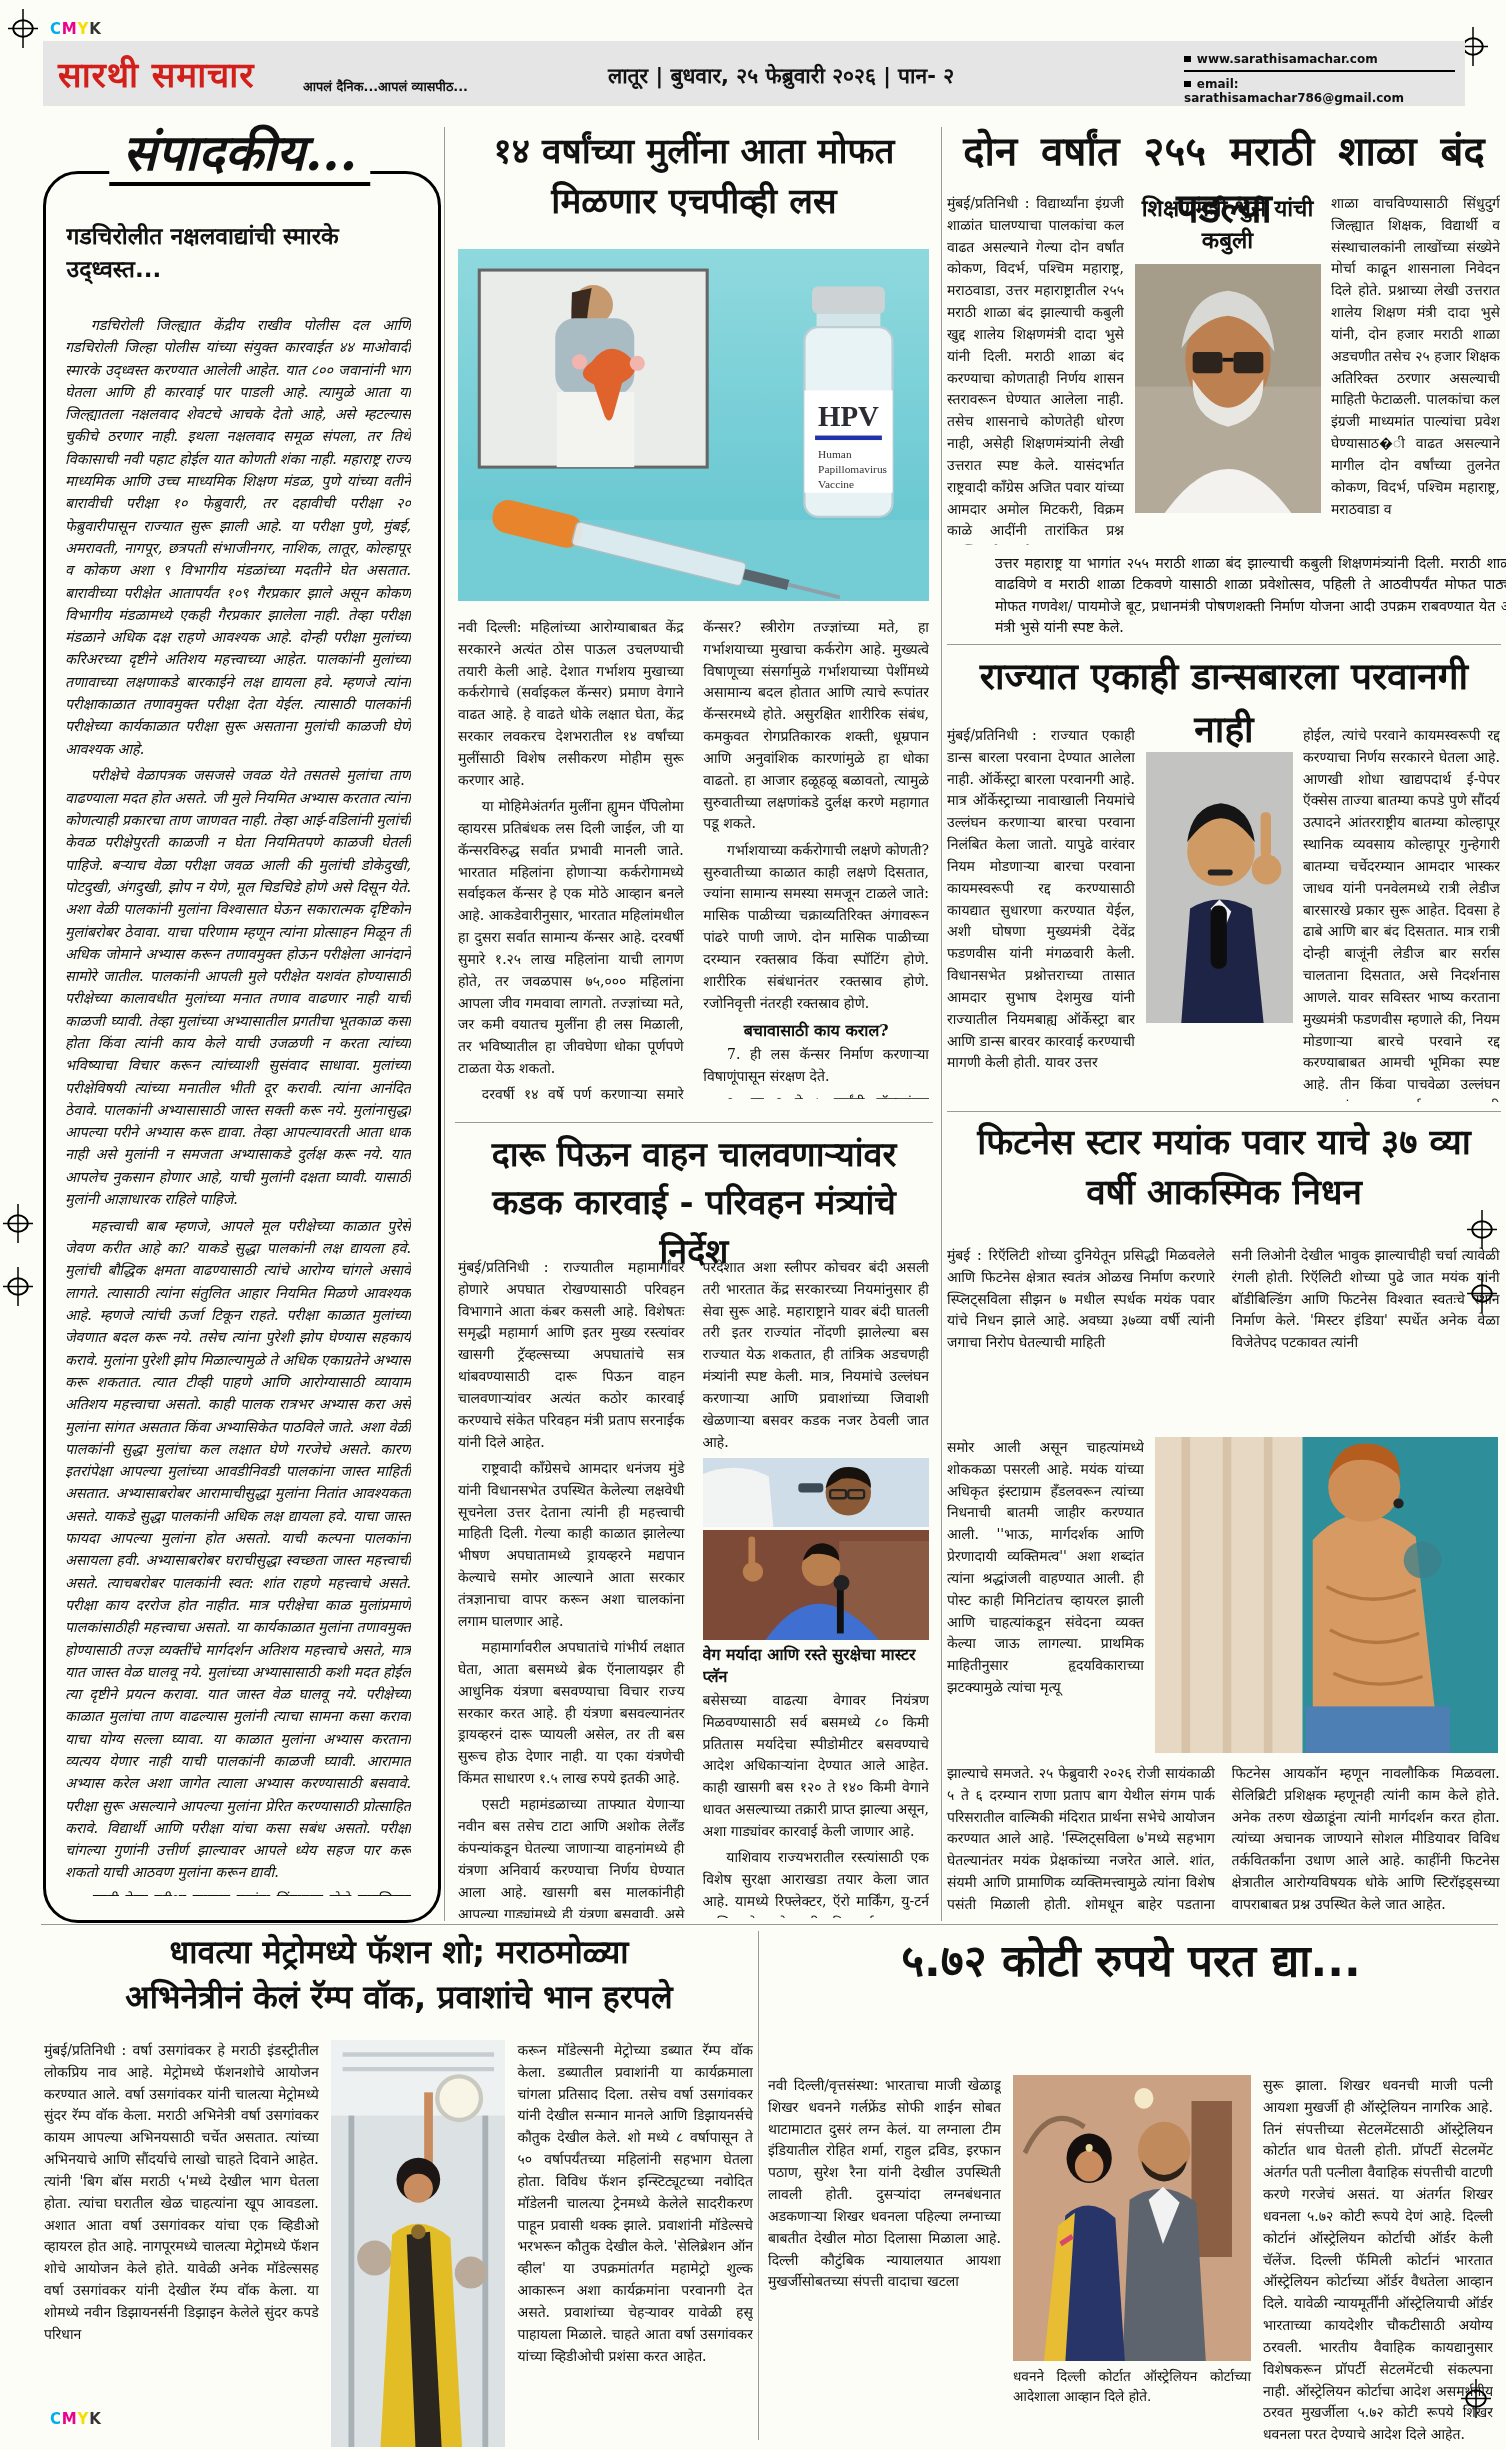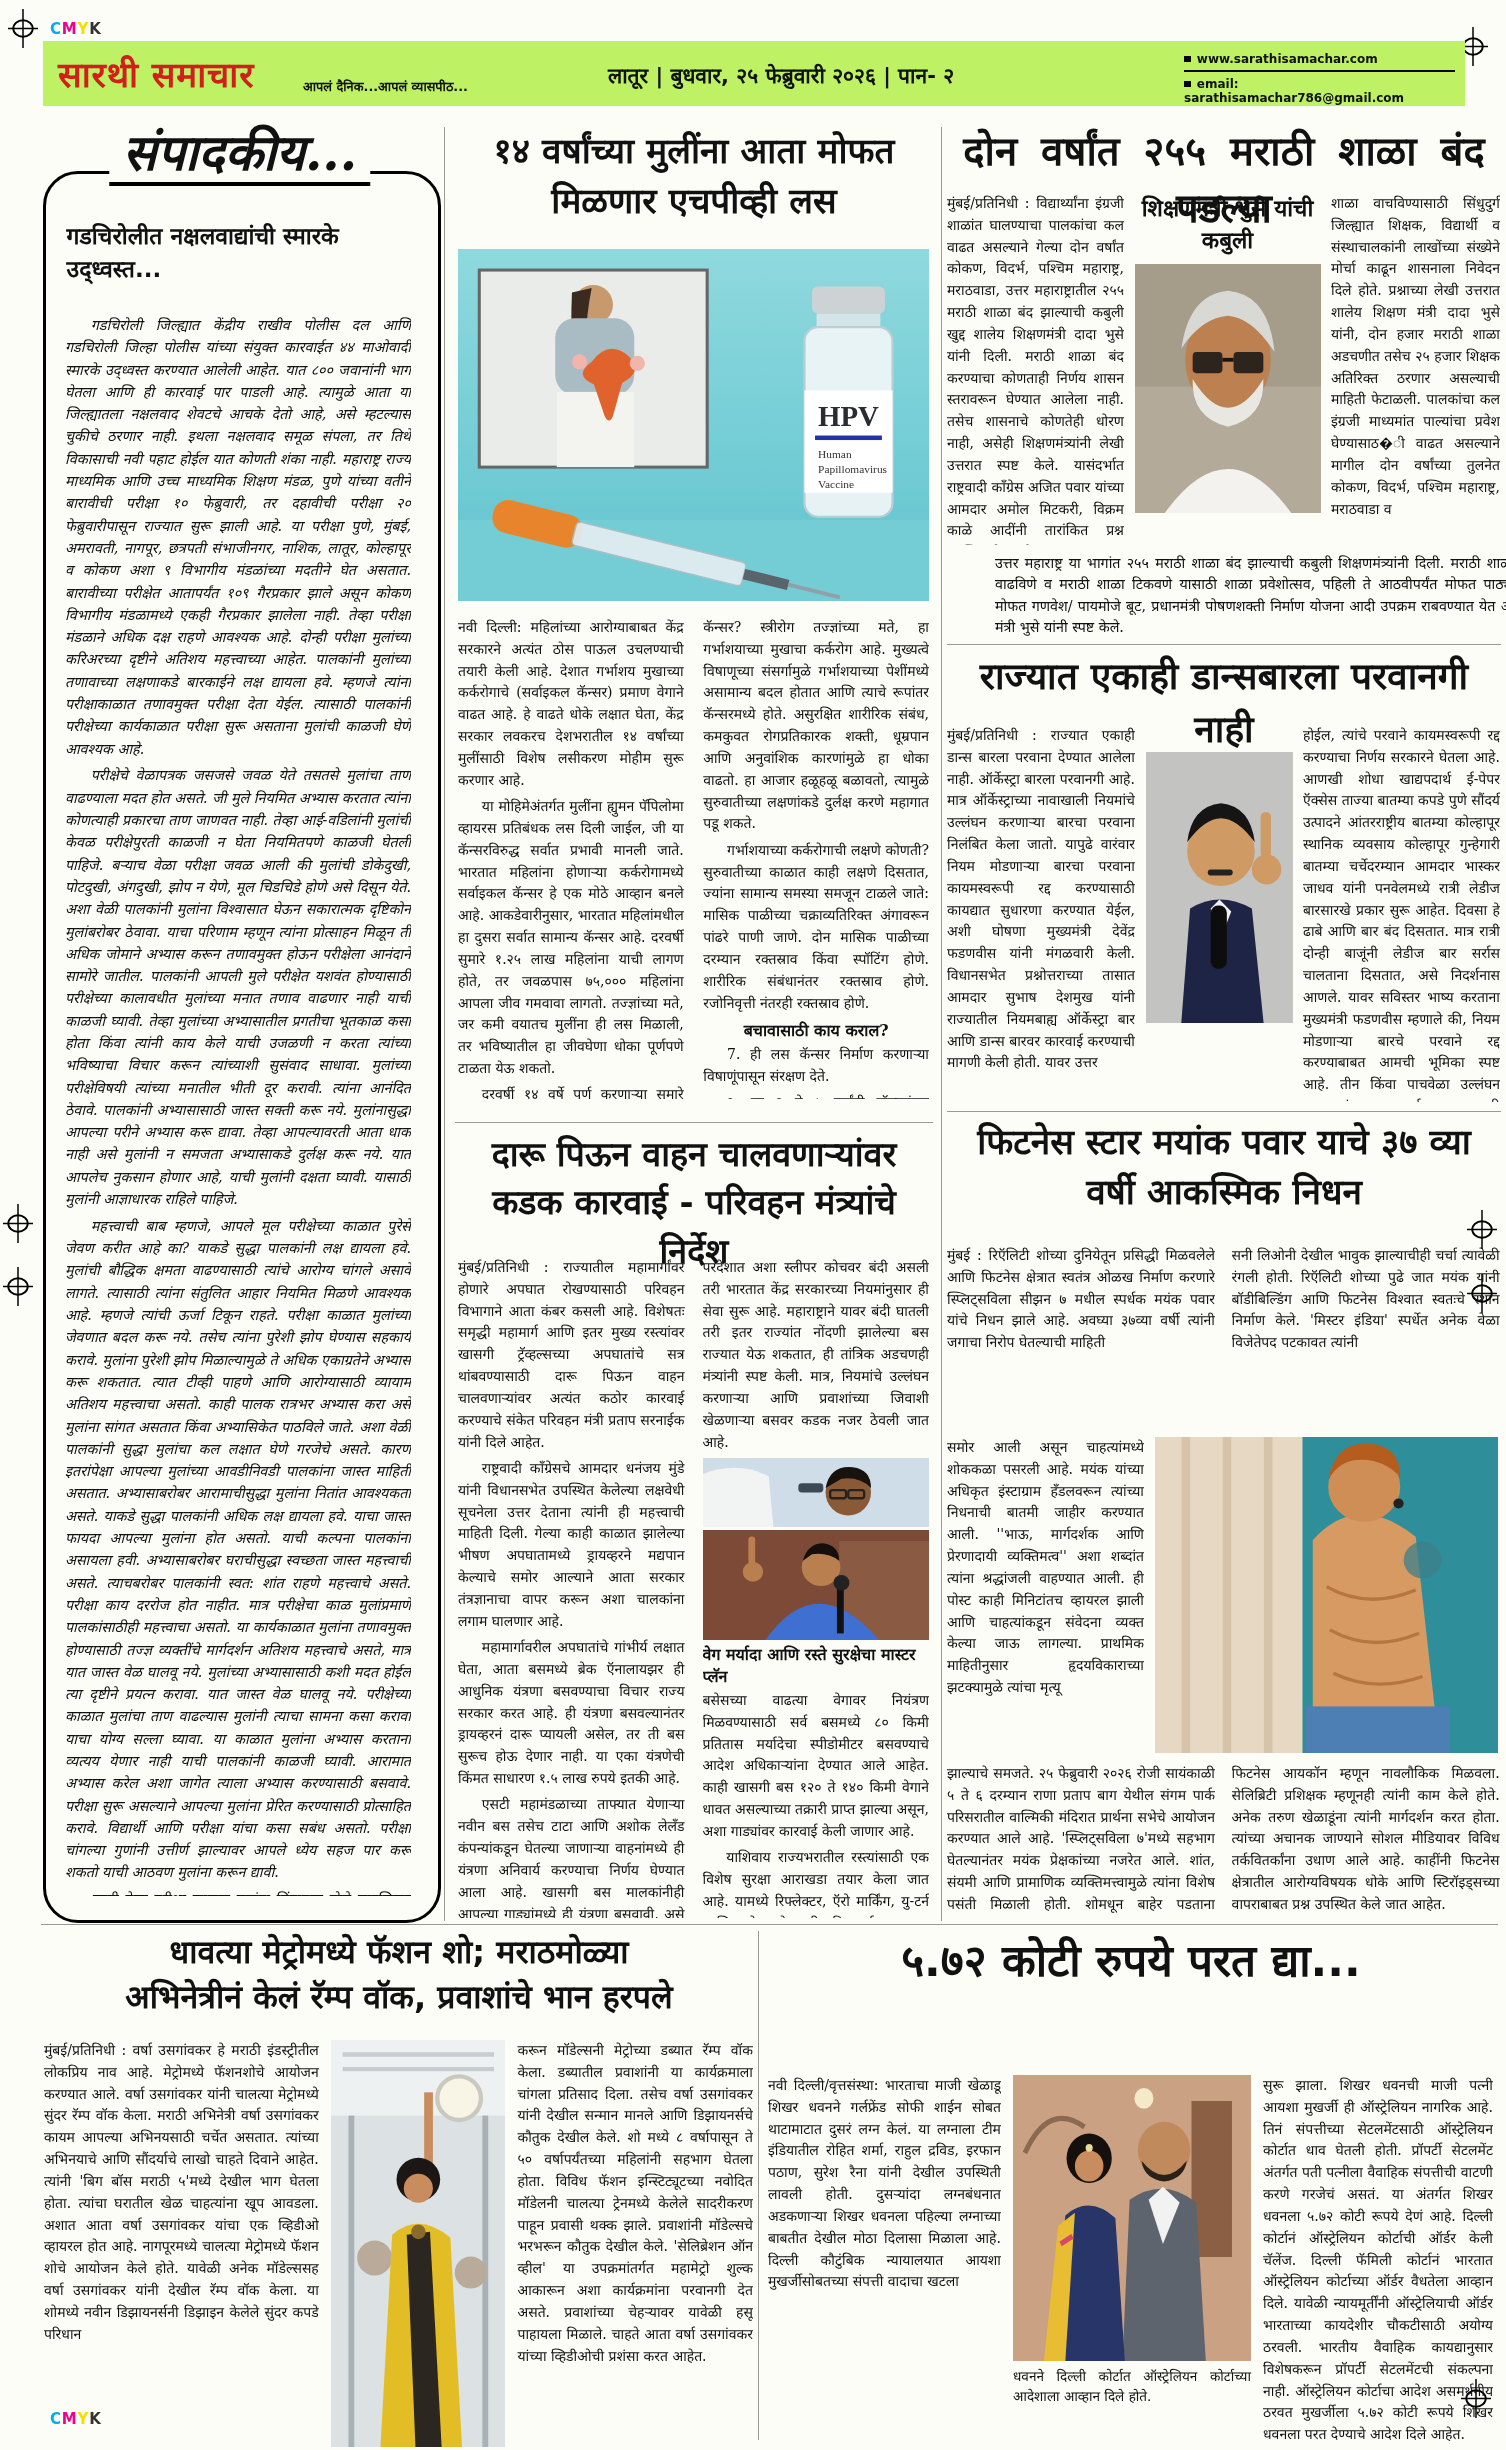--- a/index.html
+++ b/index.html
@@ -4,21 +4,21 @@
 <style>
   html,body{margin:0;padding:0;background:#e8e8e4;}
   .page{position:relative;width:1506px;height:2450px;background:#fdfdf8;overflow:hidden;
         font-family:"DejaVu Sans","Liberation Sans",sans-serif;color:#111;}
   .serif{font-family:"DejaVu Serif","Liberation Serif",serif;}
   
   .regmark{position:absolute;}
   .cmyk{position:absolute;font-weight:bold;font-size:15px;letter-spacing:0.8px;font-family:"DejaVu Sans",sans-serif;}
   .cmyk span{display:inline-block;}
   
-  .masthead{position:absolute;left:43px;top:41px;width:1422px;height:65px;background:#bef264;}
+  .masthead{position:absolute;left:43px;top:41px;width:1422px;height:65px;background:#e5e5e5;}
   .mast-title{position:absolute;left:15px;top:9px;font-size:35px;font-weight:bold;color:#D21F1A;
               font-family:"DejaVu Serif","Liberation Serif",serif;letter-spacing:0.8px;}
   .mast-tagline{position:absolute;left:260px;top:36px;font-size:12.8px;font-weight:bold;color:#111;}
   .mast-date{position:absolute;left:497px;top:19.6px;width:482px;text-align:center;font-size:21px;font-weight:bold;}
   .mast-contact{position:absolute;left:1141px;top:7.5px;width:271px;font-size:12px;font-weight:bold;}
   .mast-contact .row{padding:3px 0;}
   .mast-sep{border-top:2.3px solid #000;margin:1.5px 0;}
   .sq{display:inline-block;width:6.8px;height:6.8px;background:#000;margin-right:6px;vertical-align:middle;}
   
   .vline{position:absolute;width:0.8px;background:#9a9a94;}

